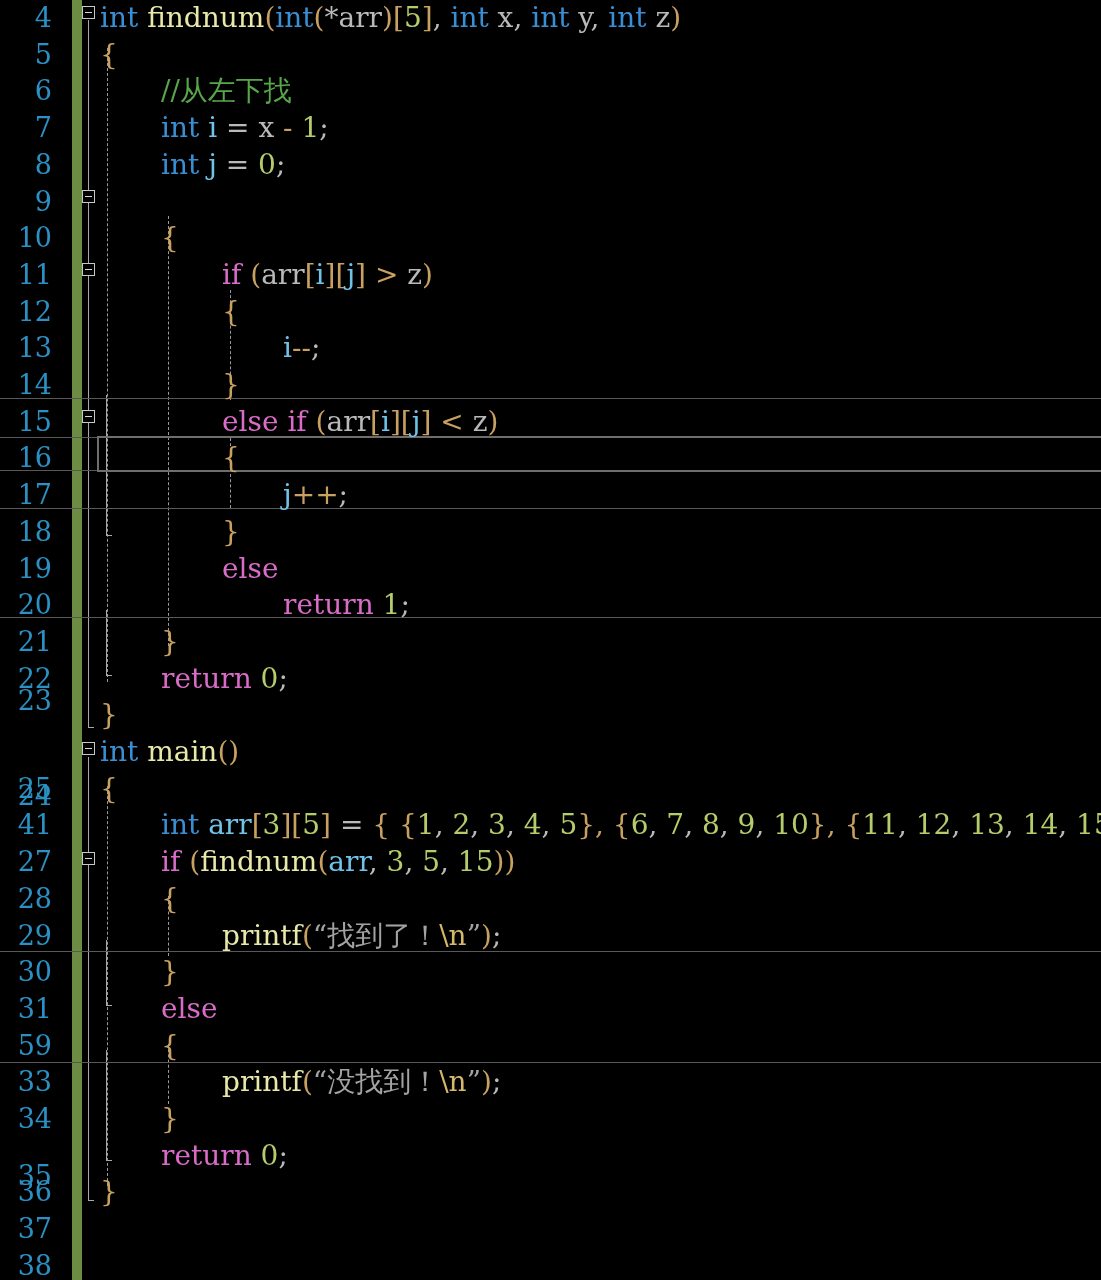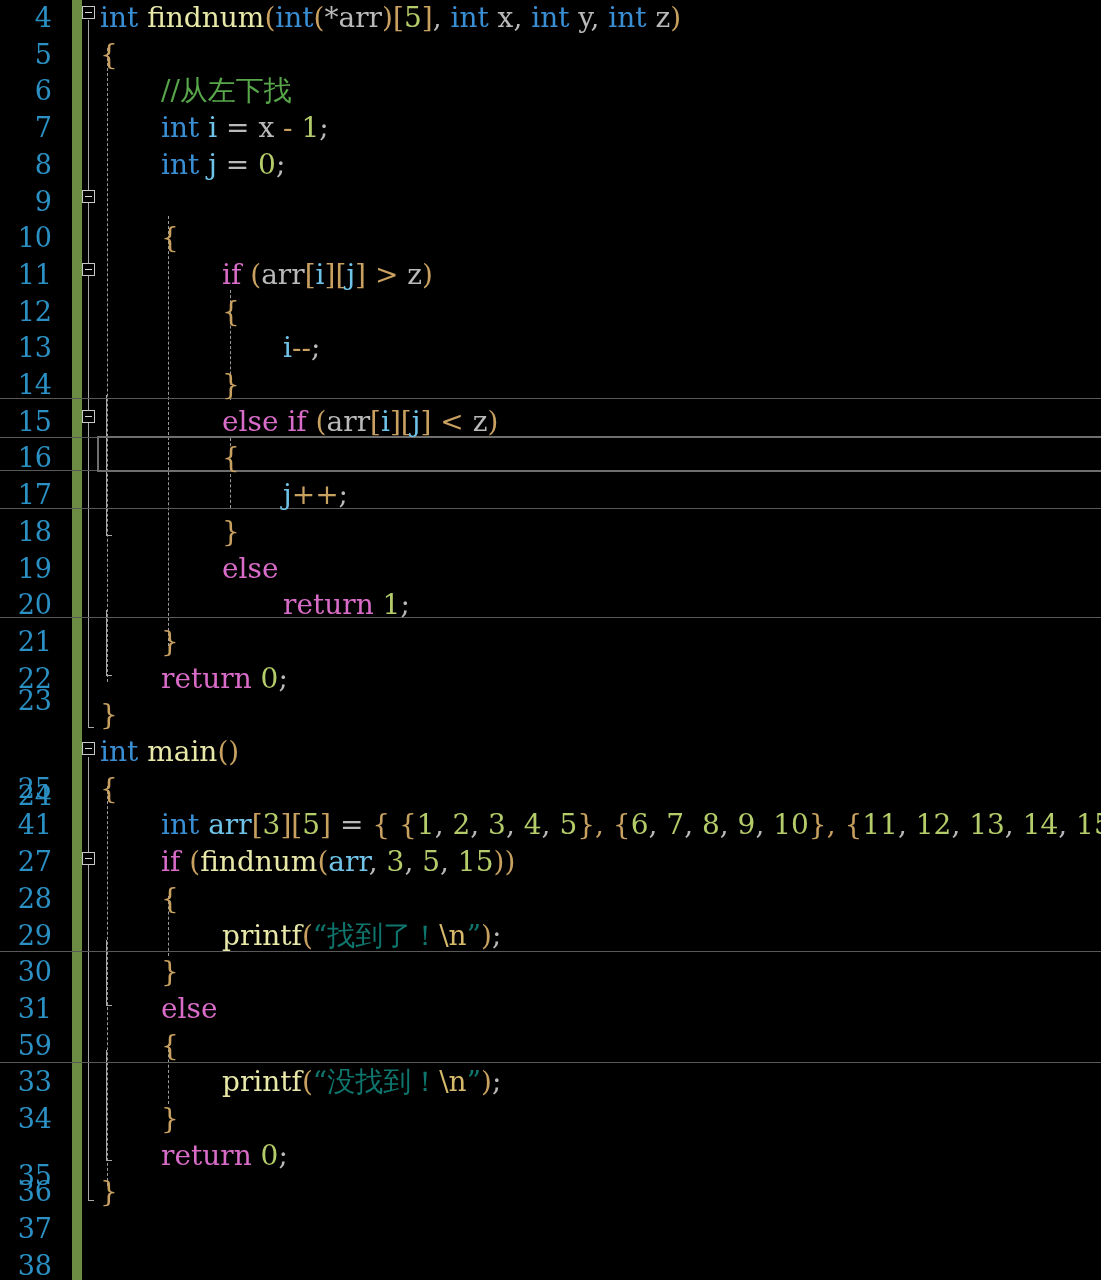--- a/index.html
+++ b/index.html
@@ -125,21 +125,21 @@
     line-height: 36.7px;
     color: #c8c8c8;
   }
   .code-line span { white-space: pre; }
 
   
   .t-kw   { color: #3a8fd4; }   
   .t-ctl  { color: #d96cc8; }   
   .t-fn   { color: #e8e8a8; }   
   .t-num  { color: #b5cc6a; }   
-  .t-str  { color: #0f766e; }   
+  .t-str  { color: #a3a3a3; }   
   .t-cmt  { color: #57a64a; }   
   .t-var  { color: #6fc3e8; }   
   .t-id   { color: #b9b9b9; }   
   .t-pun  { color: #c8a060; }   
   .t-op   { color: #b9b9b9; }   
   .t-esc  { color: #d4b96a; }   
 </style>
 </head>
 <body>
 

